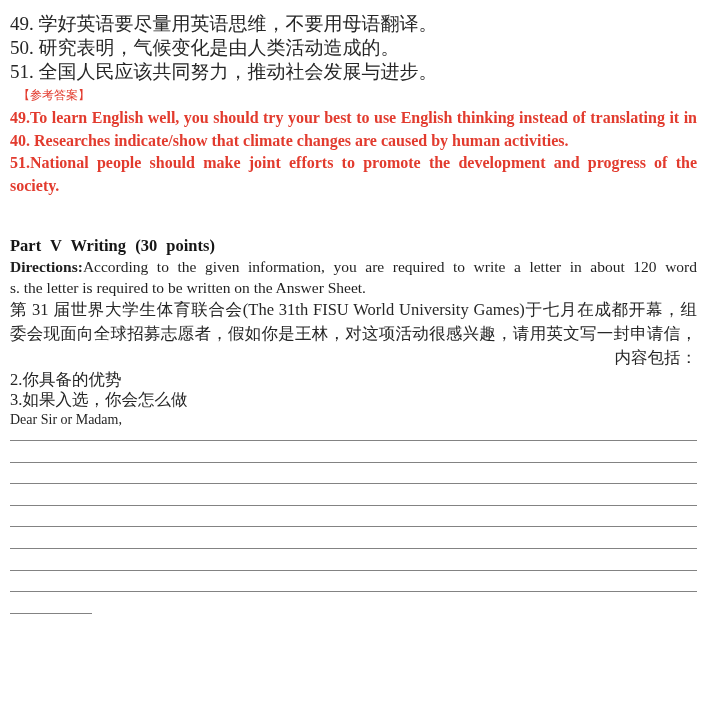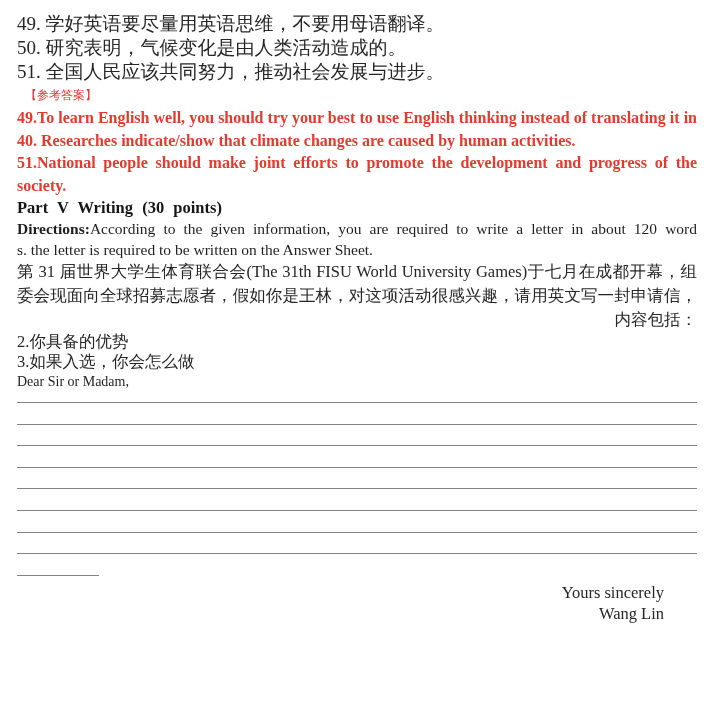--- a/index.html
+++ b/index.html
@@ -6,21 +6,21 @@
   html, body { background: #ffffff; }
   body {
     width: 720px; height: 717px;
     overflow: hidden;
     font-family: "Liberation Serif", "DejaVu Serif", serif;
     color: #1f1f1f;
     position: relative;
   }
   .page {
     width: 720px; height: 626px;
-    padding: 12px 23px 0 17px;
+    padding: 12px 23px 0 10px;
   }
   .line {
     white-space: nowrap;
     overflow: hidden;
   }
   
   .just {
     text-align: justify;
     text-align-last: justify;
   }
@@ -37,20 +37,21 @@
     line-height: 23px;
     margin-left: 8px;
   }
   .ans-line {
     font-size: 16px;
     line-height: 22.5px;
     font-weight: bold;
   }
   
   .part-title {
+    margin-top: 38px;
     font-weight: bold;
     font-size: 16.5px;
     line-height: 22px;
     word-spacing: 5px;
     color: #161616;
   }
   .dir-line {
     font-size: 15.5px;
     line-height: 20.5px;
   }
@@ -131,18 +132,14 @@
       <div class="rule"></div>
       <div class="rule"></div>
       <div class="rule"></div>
       <div class="rule"></div>
       <div class="rule"></div>
       <div class="rule"></div>
       <div class="rule"></div>
       <div class="rule-short" style="width: 82px;"></div>
     </div>
 
-  <div class="closing">
-    <div>Yours sincerely</div>
-    <div>Wang Lin</div>
-  </div>
 
 </div>
 
 </body></html>

